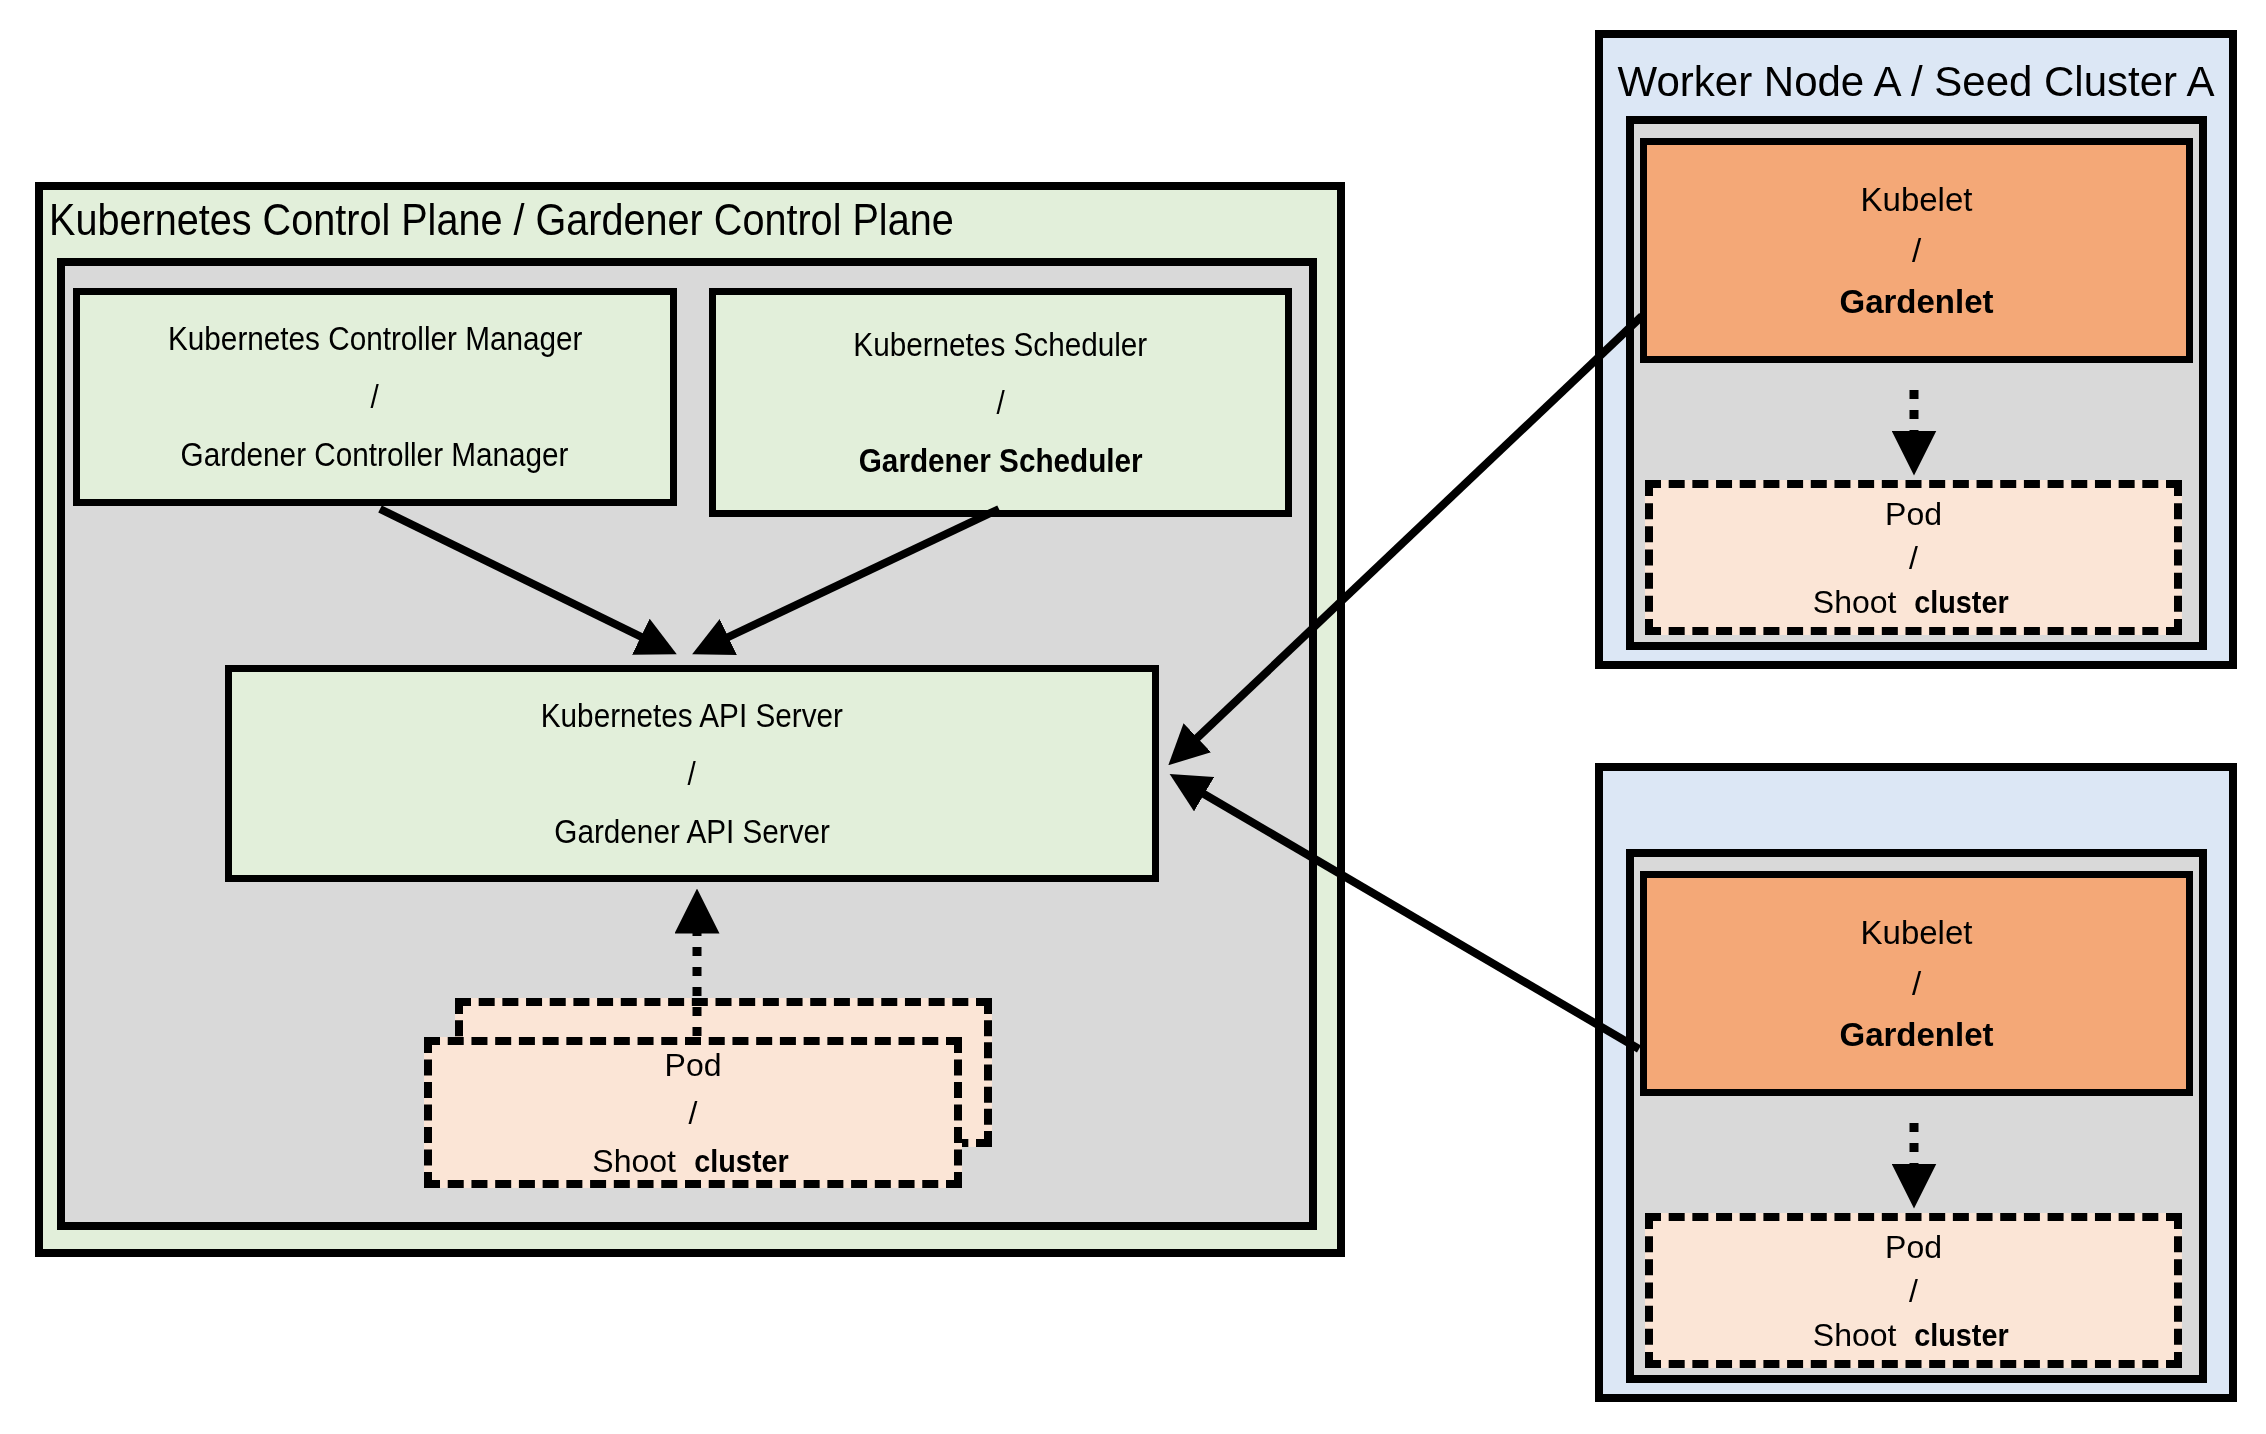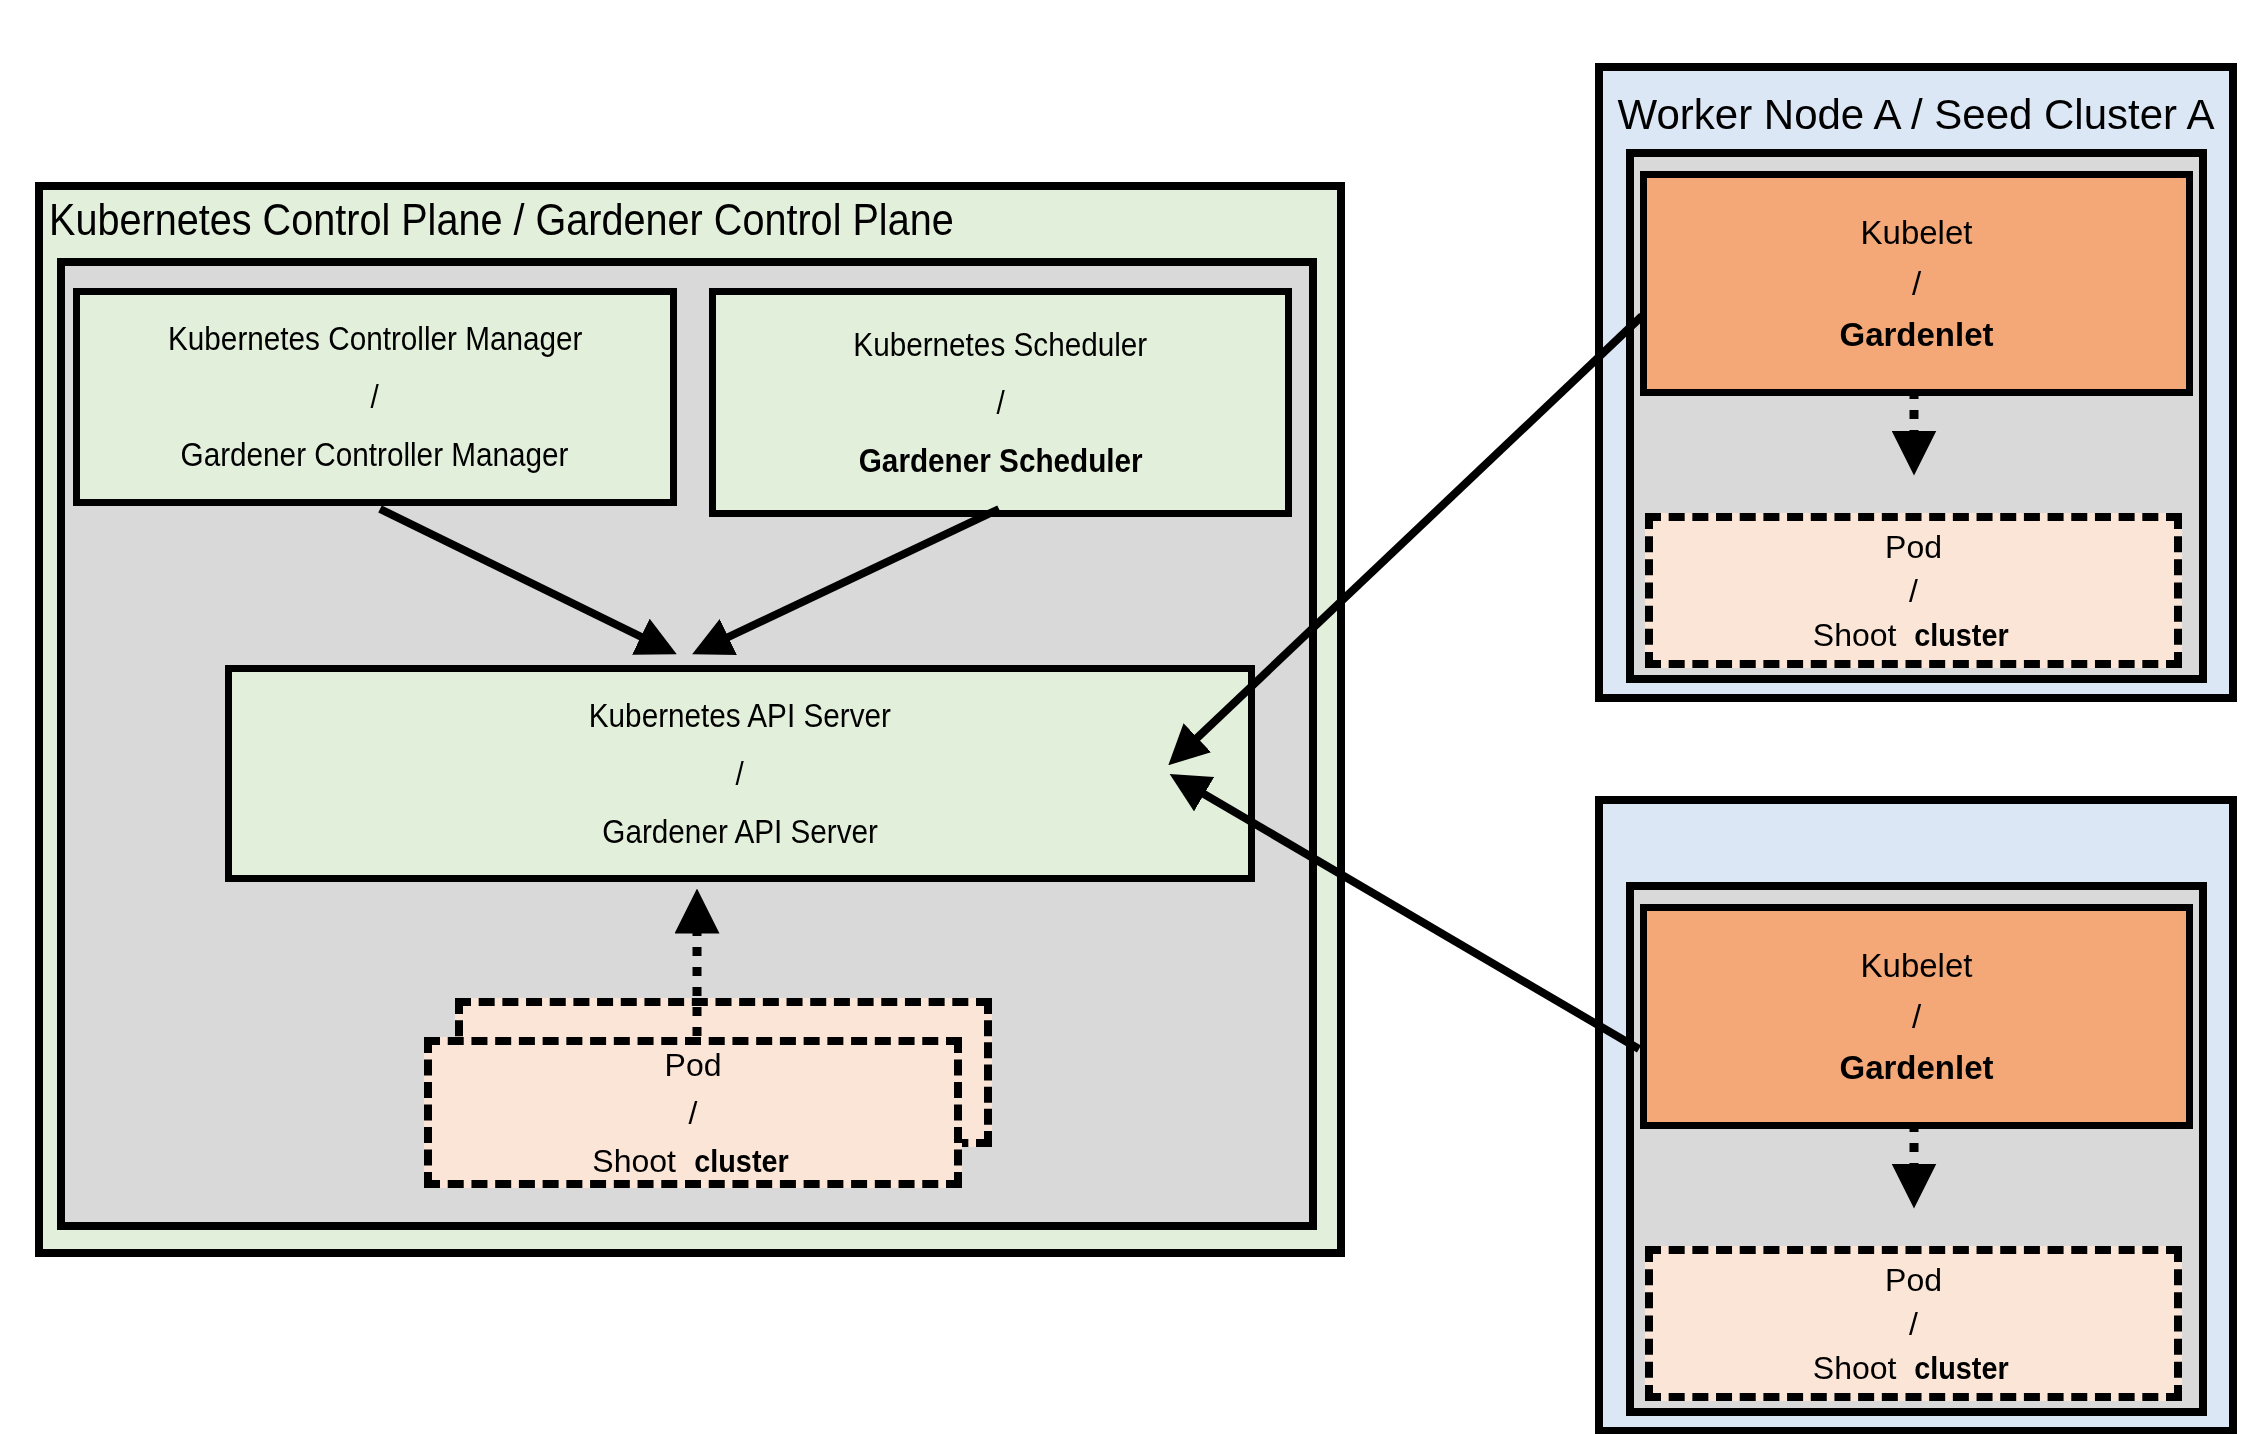--- a/index.html
+++ b/index.html
@@ -5,21 +5,21 @@
   :root{
     --green:#e2efda; --gray:#d9d9d9; --blue:#dce7f5;
     --orange:#f4a877; --peach:#fbe5d6; --line:#000000;
   }
   html,body{margin:0;padding:0;background:#ffffff;}
   body{font-family:"Liberation Sans",sans-serif;color:#000;}
   .canvas{position:relative;width:2266px;height:1434px;background:#fff;overflow:hidden;}
   .abs{position:absolute;box-sizing:border-box;}
   .panel{border:8px solid var(--line);}
   .green-panel{background:var(--green);}
-  .blue-panel{background:var(--blue);margin-top:33px;}
+  .blue-panel{background:var(--blue);}
   .gray-box{background:var(--gray);border:8px solid var(--line);}
   .node{border:7px solid var(--line);}
   .green-node{background:var(--green);}
   .orange-node{background:var(--orange);}
   .pod-node{background:var(--peach);border:8px dashed var(--line);}
   .panel-title{position:absolute;left:6px;top:2px;font-size:45px;line-height:56px;white-space:nowrap;
     transform:scaleX(.88);transform-origin:0 50%;}
   .worker-title{position:absolute;top:16px;left:0;right:0;text-align:center;font-size:42px;line-height:56px;white-space:nowrap;}
   .lines{display:flex;flex-direction:column;align-items:center;justify-content:center;
     height:100%;text-align:right;}
@@ -54,21 +54,21 @@
       </div>
 
       <div class="abs node green-node" style="left:644px;top:22px;width:583px;height:229px;">
         <div class="lines">
           <span class="cn">Kubernetes Scheduler</span>
           <span class="cn">/</span>
           <span class="cn b">Gardener Scheduler</span>
         </div>
       </div>
 
-      <div class="abs node green-node" style="left:160px;top:399px;width:1030px;height:217px;">
+      <div class="abs node green-node" style="left:160px;top:399px;width:934px;height:217px;">
         <div class="lines">
           <span class="cn">Kubernetes API Server</span>
           <span class="cn">/</span>
           <span class="cn">Gardener API Server</span>
         </div>
       </div>
 
       <div class="abs node pod-node" style="left:390px;top:732px;width:537px;height:149px;"></div>
 
       <div class="abs node pod-node" style="left:359px;top:771px;width:538px;height:151px;">

